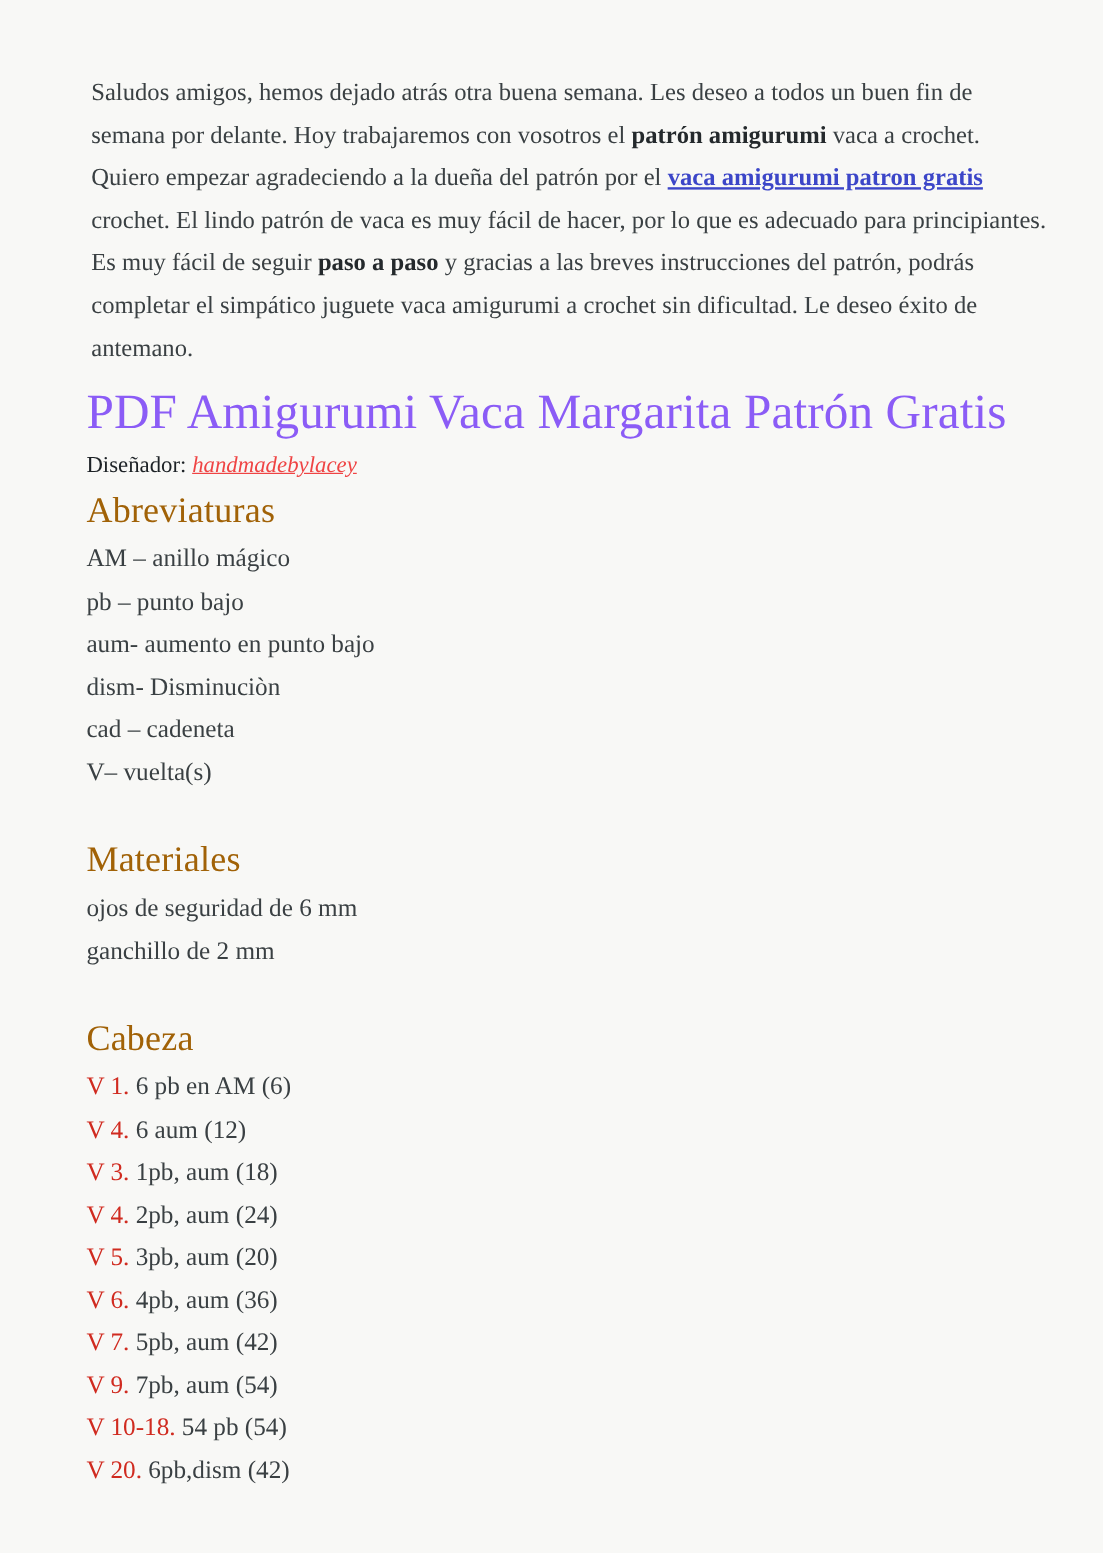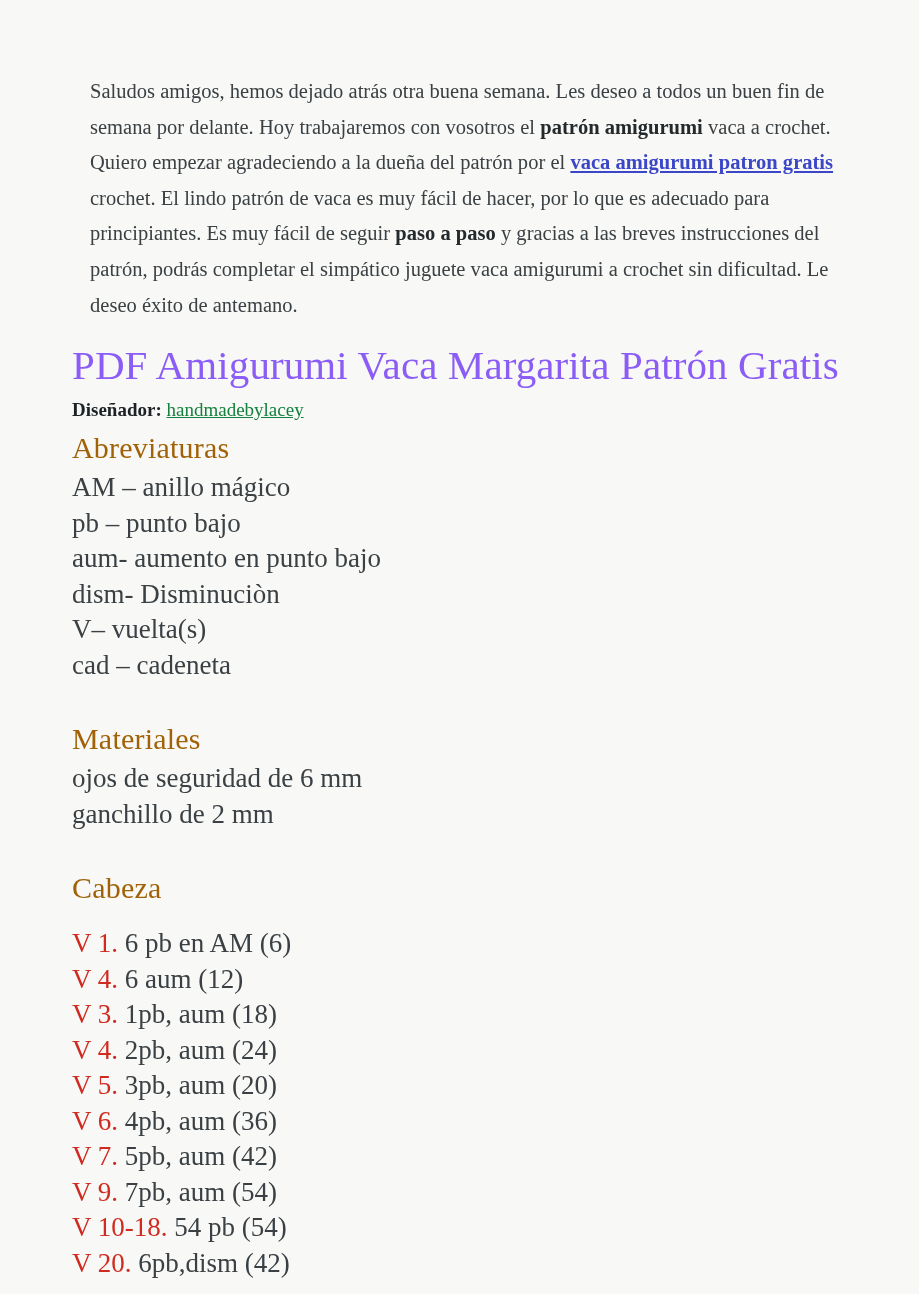--- a/index.html
+++ b/index.html
@@ -18,21 +18,21 @@
 
   .page {
     position: relative;
     width: 919px;
     height: 1294px;
     box-sizing: border-box;
     padding: 56px 43px 0 72px;
   }
 
   .intro {
-    margin: 18px;
+    margin: 4px;
     font-size: 20.5px;
     line-height: 35.6px;
     color: #3a4043;
     text-align: left;
     letter-spacing: 0.02px;
   }
 
   .intro b,
   .bold {
     font-weight: bold;
@@ -41,98 +41,99 @@
 
   a.ext-link {
     color: #3c46c8;
     font-weight: bold;
     text-decoration: underline;
     text-decoration-thickness: 2px;
     text-underline-offset: 2px;
   }
 
   a.soft-link {
-    color: #15803d;
+    color: #ef4444;
     text-decoration: underline;
     font-weight: normal;
+    font-style: italic;
   }
 
   h1.doc-title {
     margin: 10px 0 0 0;
     font-weight: normal;
     font-size: 41px;
     line-height: 49px;
     color: #8b5cf6;
     letter-spacing: 0.1px;
   }
 
   p.designer {
     margin: 7px 0 0 0;
     font-size: 19px;
     line-height: 26px;
     color: #3a4043;
   }
-  p.designer .bold { font-weight: bold; color: #1d2226; }
+  p.designer .bold { font-weight: normal; color: #1d2226; }
 
   h2.section {
     margin: 5px 0 0 0;
     font-weight: normal;
     font-size: 30px;
     line-height: 40px;
     color: #a16207;
     letter-spacing: 0.2px;
   }
   h2.section.spaced {
     margin-top: 36px;
   }
 
   .line {
     margin: 0;
-    font-size: 27px;
+    font-size: 21px;
     line-height: 35.5px;
     color: #3a4043;
   }
 
   .round .marker {
     color: #d02b20;
   }
   .round .rest {
     color: #3a4043;
   }
 
   .abbr-list,
   .mat-list,
   .rounds {
     margin: 0;
     padding: 0;
     list-style: none;
   }
   .abbr-list { margin-top: 2px; }
   .mat-list  { margin-top: 2px; }
-  .rounds    { margin-top: 18px; }
+  .rounds    { margin-top: 2px; }
 </style>
 </head>
 <body>
 
 <div class="page">
 
   <p class="intro"><span>Saludos amigos, hemos dejado atrás otra buena semana. Les deseo a todos un buen fin de semana por delante. Hoy trabajaremos con vosotros el </span><b>patrón amigurumi</b><span> vaca a crochet. Quiero empezar agradeciendo a la dueña del patrón por el </span><a class="ext-link" href="#">vaca amigurumi patron gratis</a><span> crochet. El lindo patrón de vaca es muy fácil de hacer, por lo que es adecuado para principiantes. Es muy fácil de seguir </span><b>paso a paso</b><span> y gracias a las breves instrucciones del patrón, podrás completar el simpático juguete vaca amigurumi a crochet sin dificultad. Le deseo éxito de antemano.</span></p>
 
   <h1 class="doc-title">PDF Amigurumi Vaca Margarita Patrón Gratis</h1>
 
   <p class="designer"><span class="bold">Diseñador:</span> <a class="soft-link" href="#">handmadebylacey</a></p>
 
   <h2 class="section">Abreviaturas</h2>
   <div class="abbr-list">
     <p class="line">AM – anillo mágico</p>
     <p class="line">pb – punto bajo</p>
     <p class="line">aum- aumento en punto bajo</p>
     <p class="line">dism- Disminuciòn</p>
+    <p class="line">cad – cadeneta</p>
     <p class="line">V– vuelta(s)</p>
-    <p class="line">cad – cadeneta</p>
   </div>
 
   <h2 class="section spaced">Materiales</h2>
   <div class="mat-list">
     <p class="line">ojos de seguridad de 6 mm</p>
     <p class="line">ganchillo de 2 mm</p>
   </div>
 
   <h2 class="section spaced">Cabeza</h2>
   <div class="rounds">

